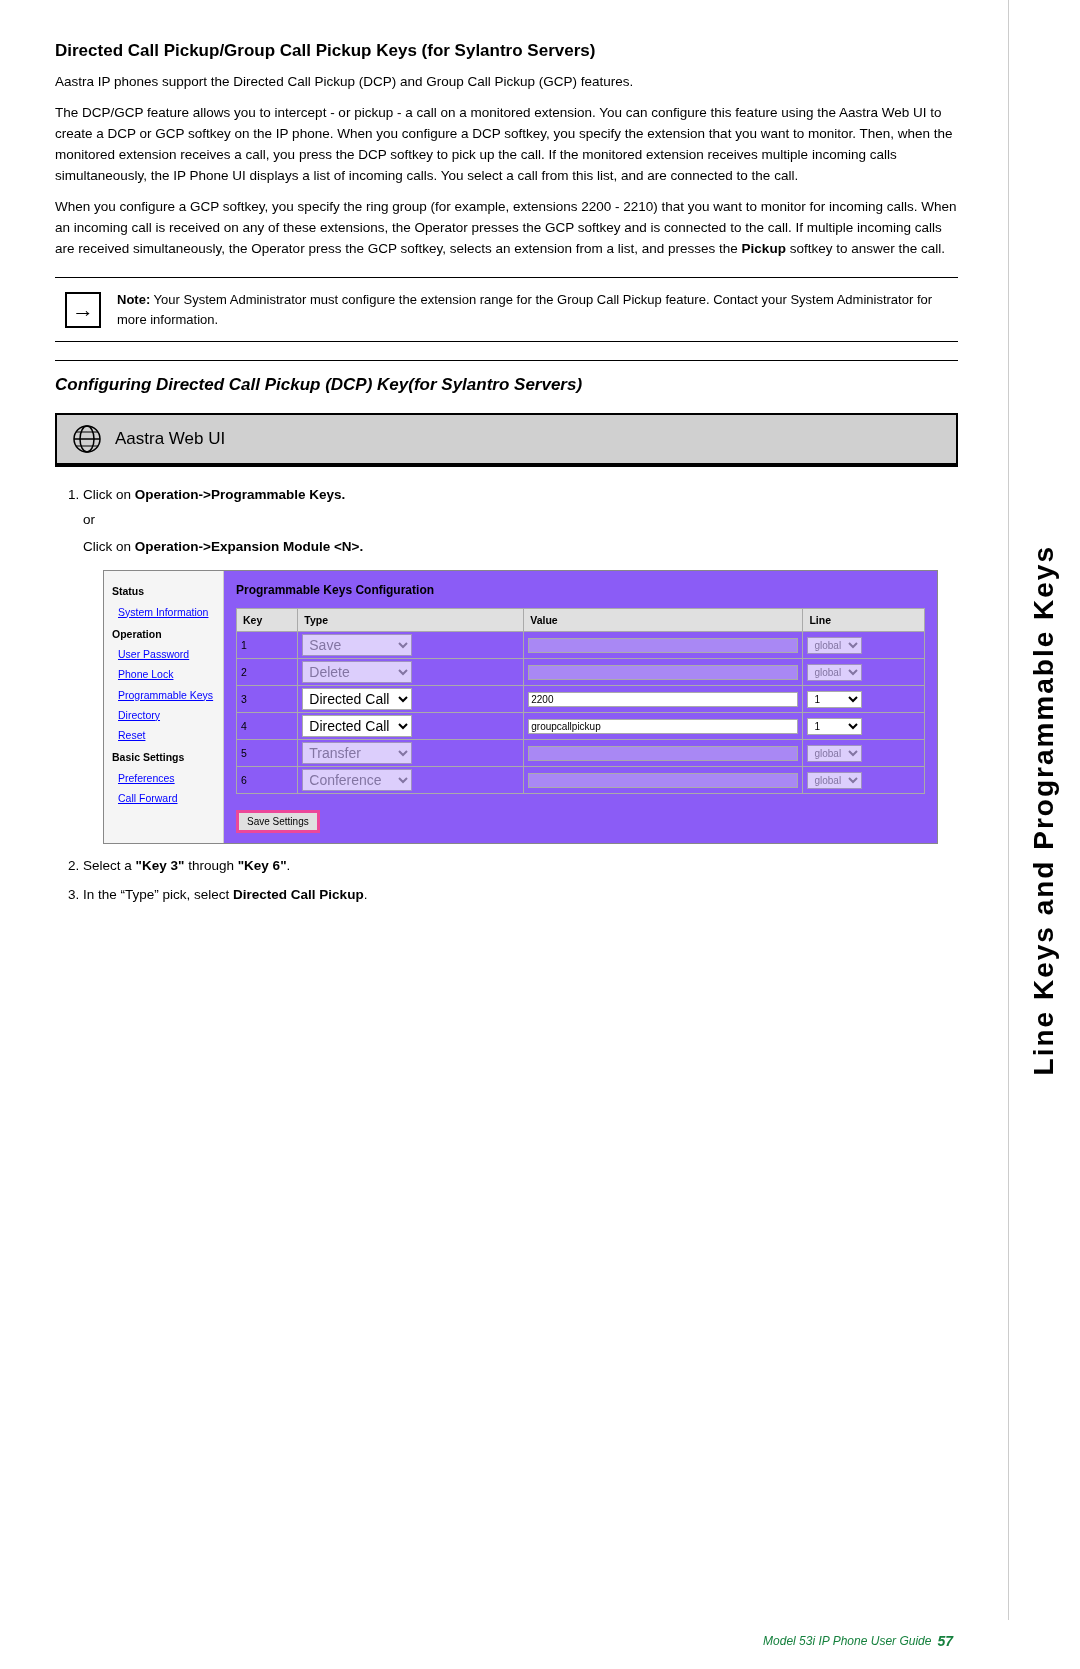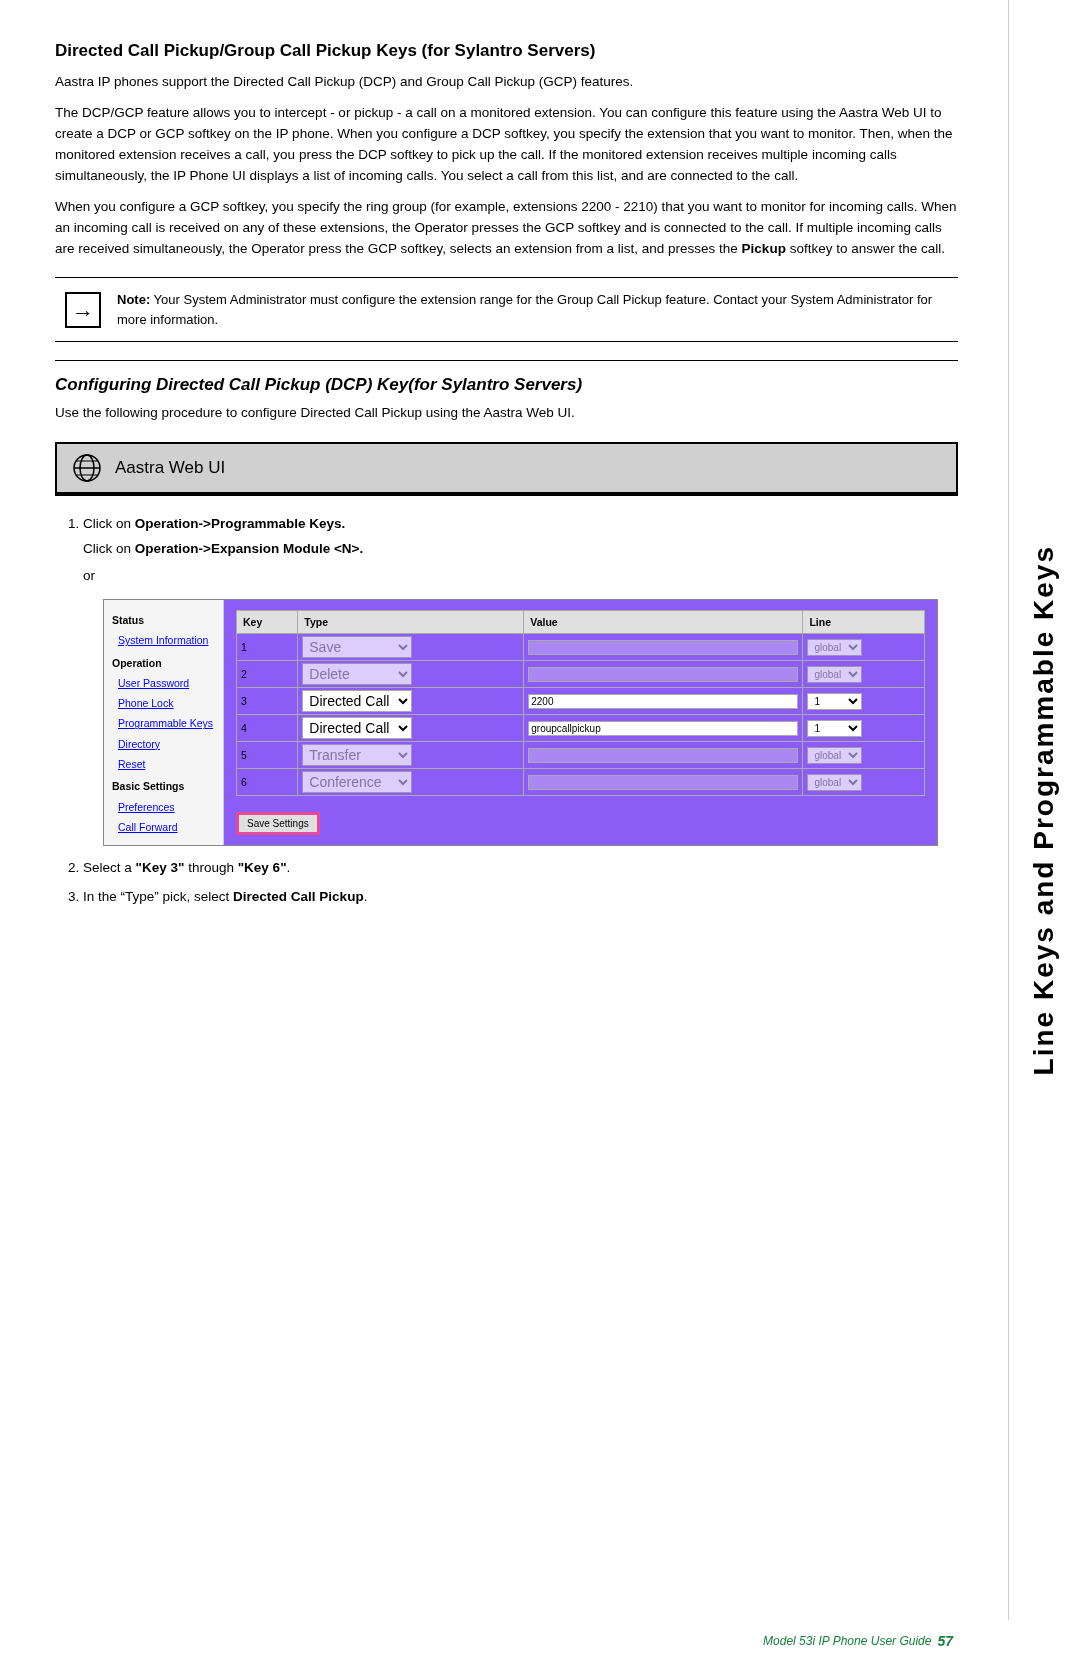--- a/index.html
+++ b/index.html
@@ -333,65 +333,65 @@
       <div class="note-text">
         <span class="bold">Note:</span>
         <span>Your System Administrator must configure the extension range for the Group Call Pickup feature. Contact your System Administrator for more information.</span>
       </div>
     </div>
 
     <hr class="divider">
 
     <p class="italic-heading">Configuring Directed Call Pickup (DCP) Key(for Sylantro Servers)</p>
 
-    <p class="body-text">Use the following procedure to configure Directed Call Pickup using the Aastra Web UI.</p>
 
     <div class="aastra-box">
       <div class="aastra-header">
         <div class="aastra-icon">
 
           <svg width="30" height="30" viewBox="0 0 30 30">
             <circle cx="15" cy="15" r="13" fill="none" stroke="#000" stroke-width="1.5"></circle>
             <ellipse cx="15" cy="15" rx="7" ry="13" fill="none" stroke="#000" stroke-width="1.5"></ellipse>
             <line x1="2" y1="15" x2="28" y2="15" stroke="#000" stroke-width="1.5"></line>
             <line x1="4" y1="8" x2="26" y2="8" stroke="#000" stroke-width="1"></line>
             <line x1="4" y1="22" x2="26" y2="22" stroke="#000" stroke-width="1"></line>
           </svg>
         </div>
         <span class="aastra-header-text">Aastra Web UI</span>
       </div>
     </div>
 
     <ol class="step-list">
       <li>
         <span>Click on</span> <span class="bold">Operation-&gt;Programmable Keys.</span>
+        <div class="step-indent">or</div>
         <div class="step-indent">
           <span>Click on</span> <span class="bold">Operation-&gt;Expansion Module &lt;N&gt;.</span>
         </div>
-        <div class="step-indent">or</div>
 
         
         <div class="webui-screenshot">
           <div class="webui-inner">
 
             <div class="webui-sidebar">
               <div class="webui-sidebar-section">Status</div>
               <div class="webui-sidebar-item">System Information</div>
               <div class="webui-sidebar-section">Operation</div>
               <div class="webui-sidebar-item">User Password</div>
               <div class="webui-sidebar-item">Phone Lock</div>
               <div class="webui-sidebar-item">Programmable Keys</div>
               <div class="webui-sidebar-item">Directory</div>
               <div class="webui-sidebar-item">Reset</div>
               <div class="webui-sidebar-section">Basic Settings</div>
               <div class="webui-sidebar-item">Preferences</div>
               <div class="webui-sidebar-item">Call Forward</div>
             </div>
 
             <div class="webui-main">
+              <div class="webui-title">Programmable Keys Configuration</div>
               <table class="webui-table">
                 <thead>
                   <tr>
                     <th>Key</th>
                     <th>Type</th>
                     <th>Value</th>
                     <th>Line</th>
                   </tr>
                 </thead>
                 <tbody id="webui-table-body">

